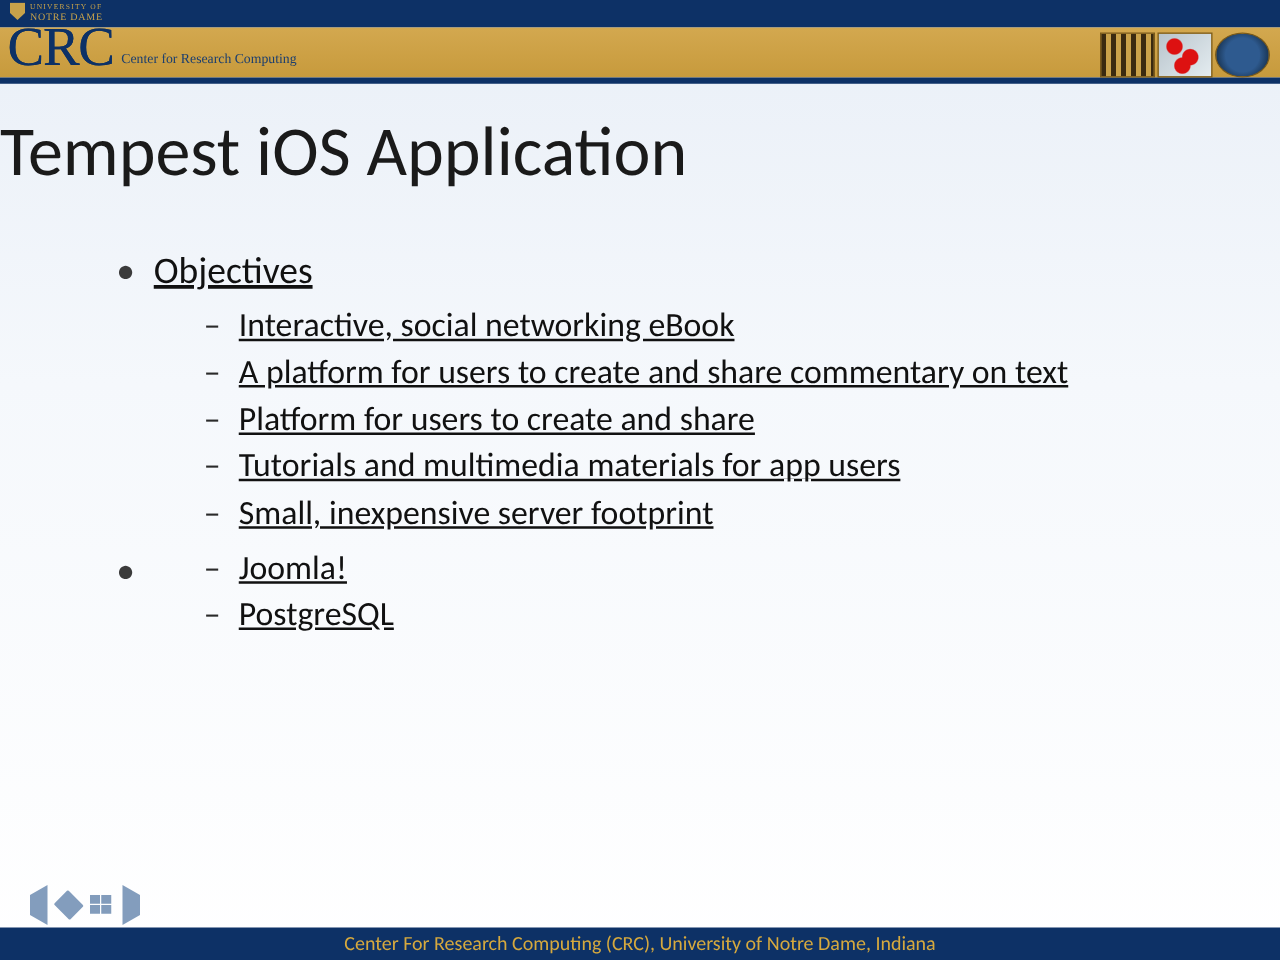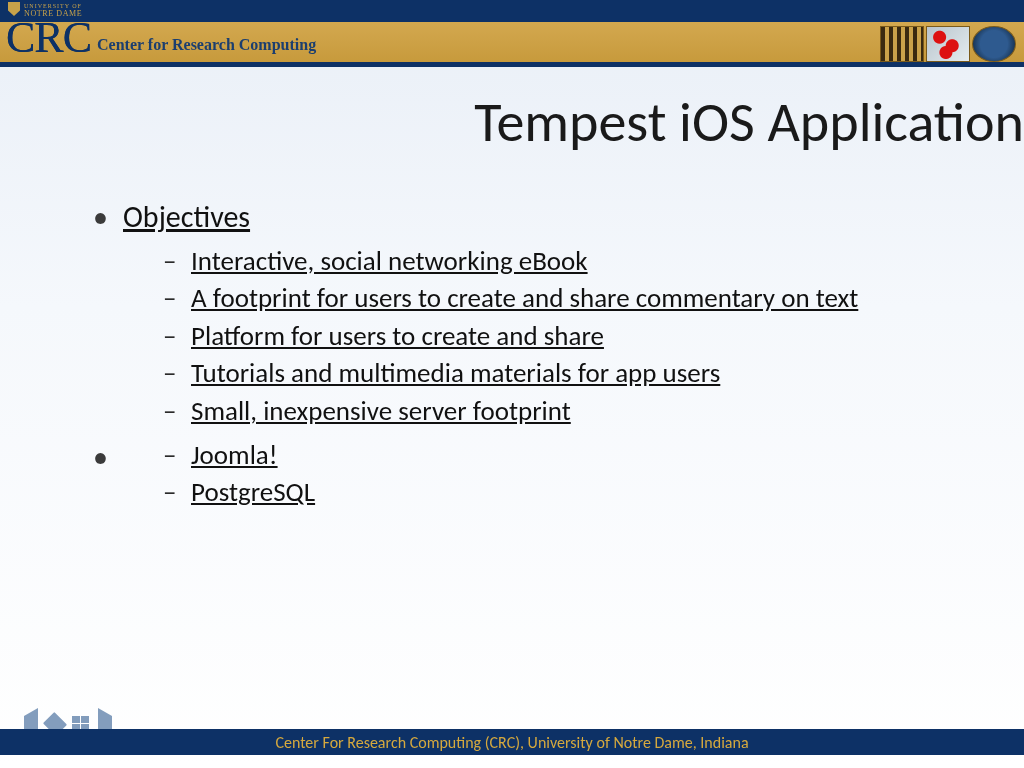--- a/index.html
+++ b/index.html
@@ -60,25 +60,24 @@
     font-family: Georgia, "Times New Roman", serif;
     font-weight: 400;
     font-size: 44px;
     color: #0d3166;
     letter-spacing: -1px;
     text-shadow: 0 0 0 #0d3166;
     line-height: 44px;
   }
   .crc-sub {
     font-family: Georgia, "Times New Roman", serif;
-    font-size: 16px;
+    font-size: 11px;
     color: #1b3e6f;
     position: relative;
     top: -2px;
-    font-weight: bold;
   }
 
   .hdr-thumbs {
     position: absolute;
     right: 6px; top: 22px;
     height: 40px;
     display: flex; gap: 2px; align-items: center;
     padding: 2px;
   }
   .thumb {
@@ -90,21 +89,21 @@
   .thumb.b { background: radial-gradient(circle at 30% 30%, #d11 0 6px, transparent 7px),
                           radial-gradient(circle at 60% 55%, #d11 0 6px, transparent 7px),
                           radial-gradient(circle at 45% 75%, #d11 0 6px, transparent 7px),
                           linear-gradient(135deg,#b8c4cc,#e4ecf0); }
   .thumb.c { background: radial-gradient(circle at 50% 50%, #2e5a8f 0 50%, #0a1a2a 100%); border-radius:50%; }
 
   
   .title {
     position: absolute;
     top: 88px; left: 0; width: 1024px;
-    text-align: right;
+    text-align: left;
     font-size: 56px;
     color: #1a1a1a;
     font-weight: 400;
   }
 
   
   .body {
     position: absolute;
     top: 180px;
     left: 70px;
@@ -143,21 +142,21 @@
   ul.lvl2 > li::before {
     content: "–";
     position: absolute;
     left: 0; top: 0;
     color: #2a2a2a;
   }
 
   
   .footer-bar {
     position: absolute;
-    left: 0; bottom: 13px; width: 1024px; height: 26px;
+    left: 0; bottom: 0; width: 1024px; height: 26px;
     background: #0d3166;
     color: #d6a93e;
     font-size: 16px;
     display: flex; align-items: center; justify-content: center;
     font-family: Calibri, Arial, sans-serif;
   }
   .nav-icons {
     position: absolute;
     left: 6px; bottom: 28px;
     display: flex; gap: 8px;
@@ -211,21 +210,21 @@
   </div>
 
   <div class="title">Tempest iOS Application</div>
 
   <div class="body">
     <ul class="lvl1">
       <li>
         <span>Objectives</span>
         <ul class="lvl2">
           <li>Interactive, social networking eBook</li>
-          <li>A footprint for users to create and share commentary on text</li>
+          <li>A platform for users to create and share commentary on text</li>
           <li>Platform for users to create and share</li>
           <li>Tutorials and multimedia materials for app users</li>
           <li>Small, inexpensive server footprint</li>
         </ul>
       </li>
       <li>
         <ul class="lvl2">
           <li>Joomla!</li>
           <li>PostgreSQL</li>
         </ul>

